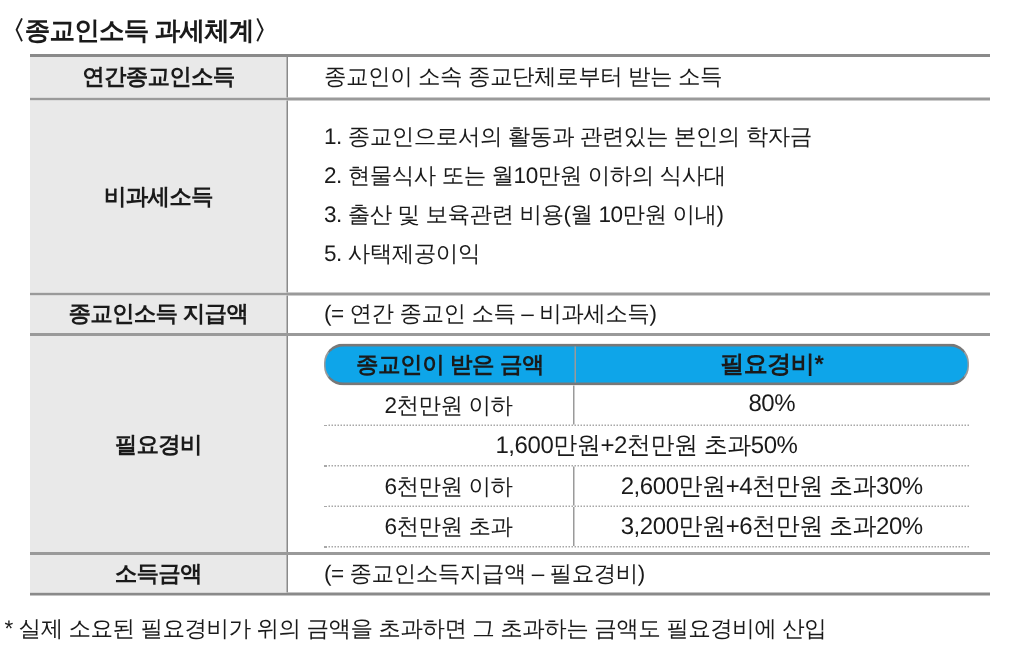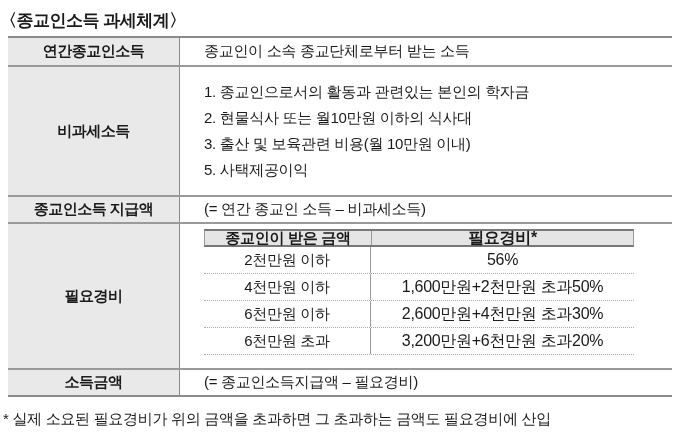--- a/index.html
+++ b/index.html
@@ -13,21 +13,21 @@
   }
   .title {
     text-align:left;
     padding-top:9px;
     height:36px;
     font-size:17px;
     font-weight:bold;
     letter-spacing:-0.5px;
   }
   .tax-table {
-    margin:0 8px;
+    margin:0 20px;
     border-top:2px solid #8a8a8a;
     border-bottom:2px solid #8a8a8a;
   }
   .t-row { display:flex; }
   .t-row + .t-row { border-top:2px solid #9a9a9a; }
   .label-cell {
     width:172px;
     background:#e9e9e9;
     border-right:1px solid #8a8a8a;
     display:flex; align-items:center; justify-content:center;
@@ -43,27 +43,28 @@
     letter-spacing:-0.3px;
   }
   .row-h1 { height:27px; }
   .row-h2 { height:130px; }
   .row-h4 { height:146px; }
   .nt-list div { line-height:26px; }
   
   .expense-wrap { padding-top:5px; justify-content:flex-start; }
   .expense-table { width:430px; }
   .exp-header {
-    display:flex; height:18px;
-    background:#e5e5e5;
+    display:flex; height:28px;
+    background:#0ea5e9;
     border-top:2px solid #787878;
     border-bottom:2px solid #787878;
     border-left:1px solid #9a9a9a;
     border-right:1px solid #9a9a9a;
     font-weight:bold;
+    border-radius:13px;
   }
   .exp-row {
     display:flex; height:27px;
     border-bottom:1px dotted #a8a8a8;
   }
   .exp-c1 {
     width:167px;
     border-right:1px solid #9a9a9a;
     display:flex; align-items:center; justify-content:center;
     font-size:15px; letter-spacing:-0.3px;
@@ -117,24 +118,23 @@
       <div class="label-cell">필요경비</div>
       <div class="content-cell expense-wrap">
 
         <div class="expense-table">
           <div class="exp-header">
             <div class="exp-c1">종교인이 받은 금액</div>
             <div class="exp-c2">필요경비*</div>
           </div>
           <div class="exp-row">
             <div class="exp-c1">2천만원 이하</div>
-            <div class="exp-c2">56%</div>
+            <div class="exp-c2">80%</div>
           </div>
           <div class="exp-row">
-            <div class="exp-c1">4천만원 이하</div>
             <div class="exp-c2">1,600만원+2천만원 초과50%</div>
           </div>
           <div class="exp-row">
             <div class="exp-c1">6천만원 이하</div>
             <div class="exp-c2">2,600만원+4천만원 초과30%</div>
           </div>
           <div class="exp-row">
             <div class="exp-c1">6천만원 초과</div>
             <div class="exp-c2">3,200만원+6천만원 초과20%</div>
           </div>

